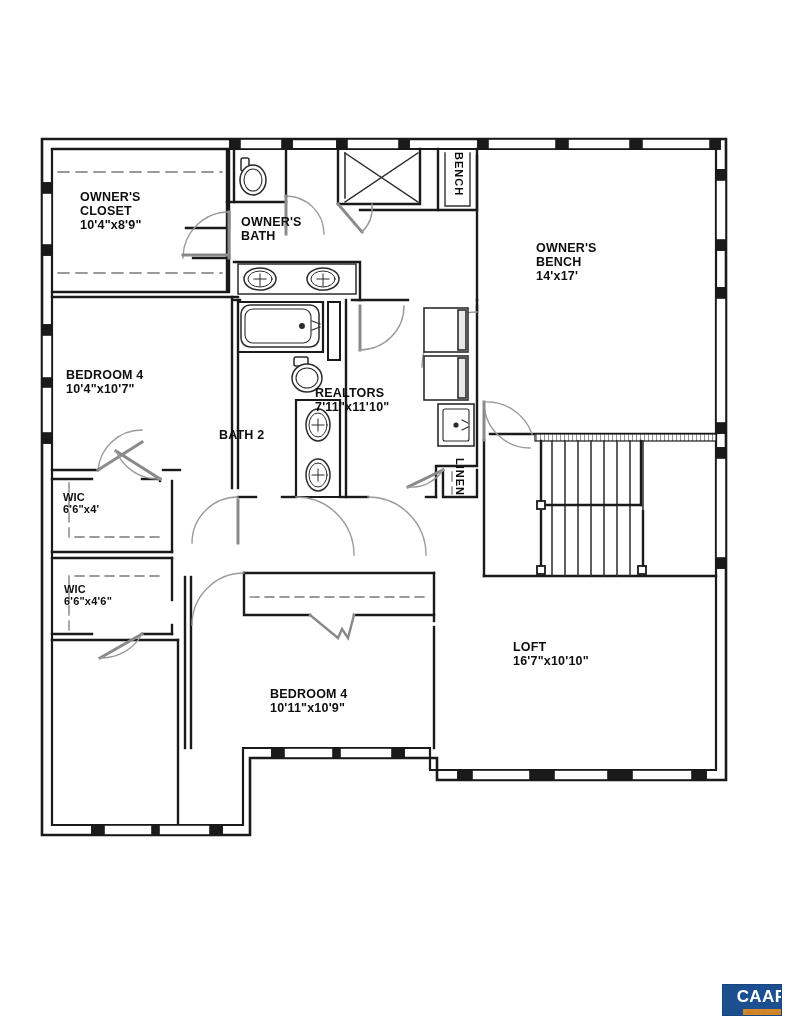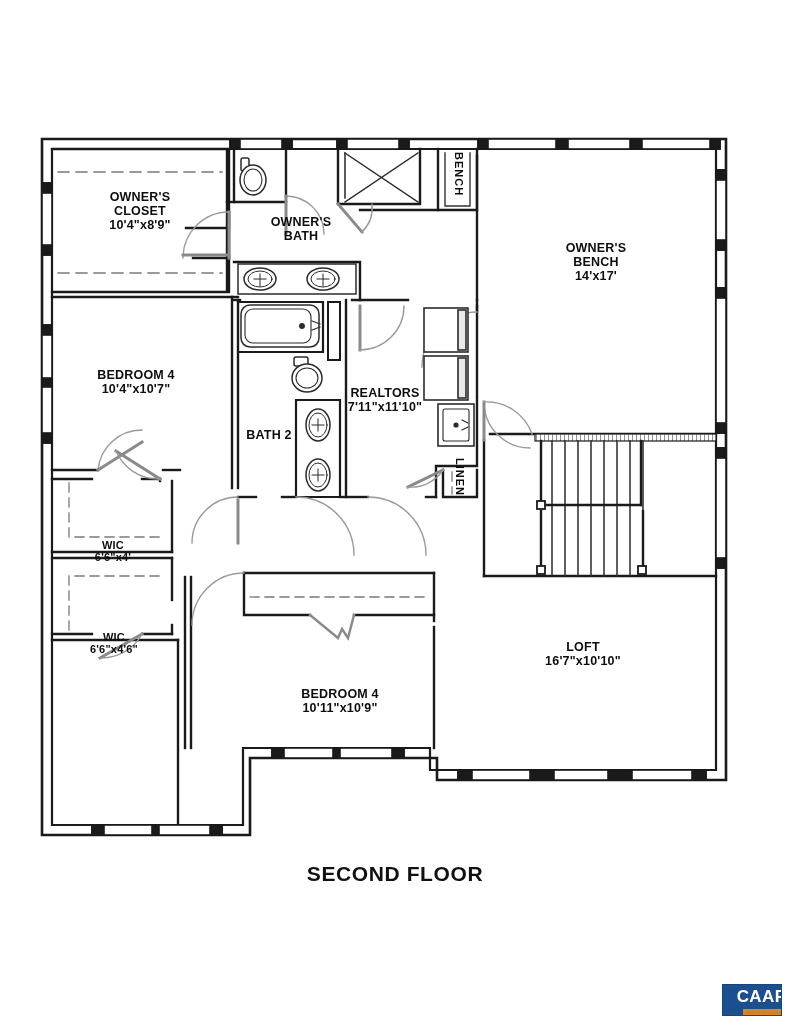--- a/index.html
+++ b/index.html
@@ -25,31 +25,30 @@
     text-align: center;
     font-size: 21px;
     font-weight: bold;
     letter-spacing: 0.6px;
     color: #111111;
   }
 
   
   .rlabel {
     position: absolute;
-    text-align: center;
     font-size: 12.5px;
     font-weight: bold;
     line-height: 1.12;
     color: #0d0d0d;
     letter-spacing: 0.2px;
     white-space: nowrap;
     pointer-events: none;
   }
   .rlabel .dim { display: block; font-size: 12.5px; font-weight: bold; }
-  .rlabel.small { font-size: 11px; margin-top: 48px; }
+  .rlabel.small { font-size: 11px; }
   .rlabel.small .dim { font-size: 11px; }
 
   .vlabel {
     position: absolute;
     font-size: 11px;
     font-weight: bold;
     letter-spacing: 1px;
     color: #0d0d0d;
     white-space: nowrap;
     transform-origin: 0 0;
@@ -480,20 +479,19 @@
 
   <div class="rlabel" style="left:513px; top:640px; width:140px;">
     <span>LOFT</span>
     <span class="dim">16'7"x10'10"</span>
   </div>
 
   <div class="vlabel" style="left:465px; top:152px; transform: rotate(90deg);">BENCH</div>
 
   <div class="vlabel" style="left:466px; top:458px; transform: rotate(90deg);">LINEN</div>
 
-  <div class="floor-title">SECOND FLOOR</div>
 
   <div id="caar-logo">
     <div class="caar-text">CAAR</div>
     <div class="caar-bar">CHARLOTTESVILLE AREA ASSOCIATION OF REALTORS</div>
   </div>
 
 </div>
 
 </body></html>

